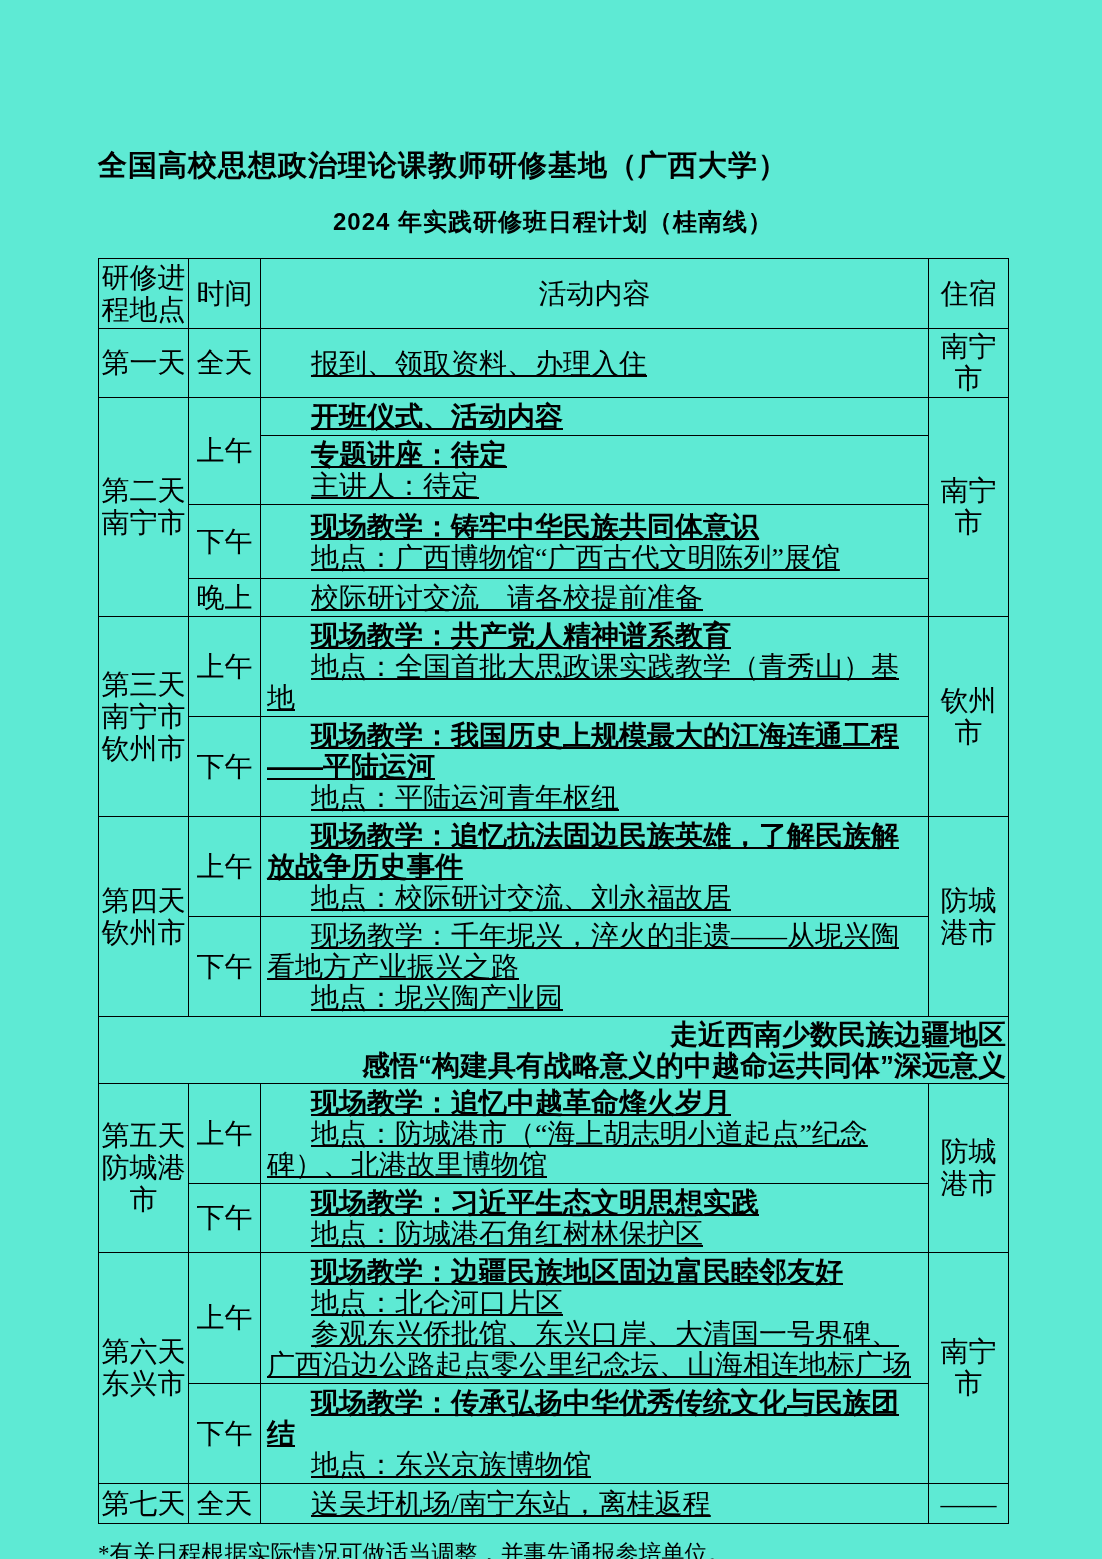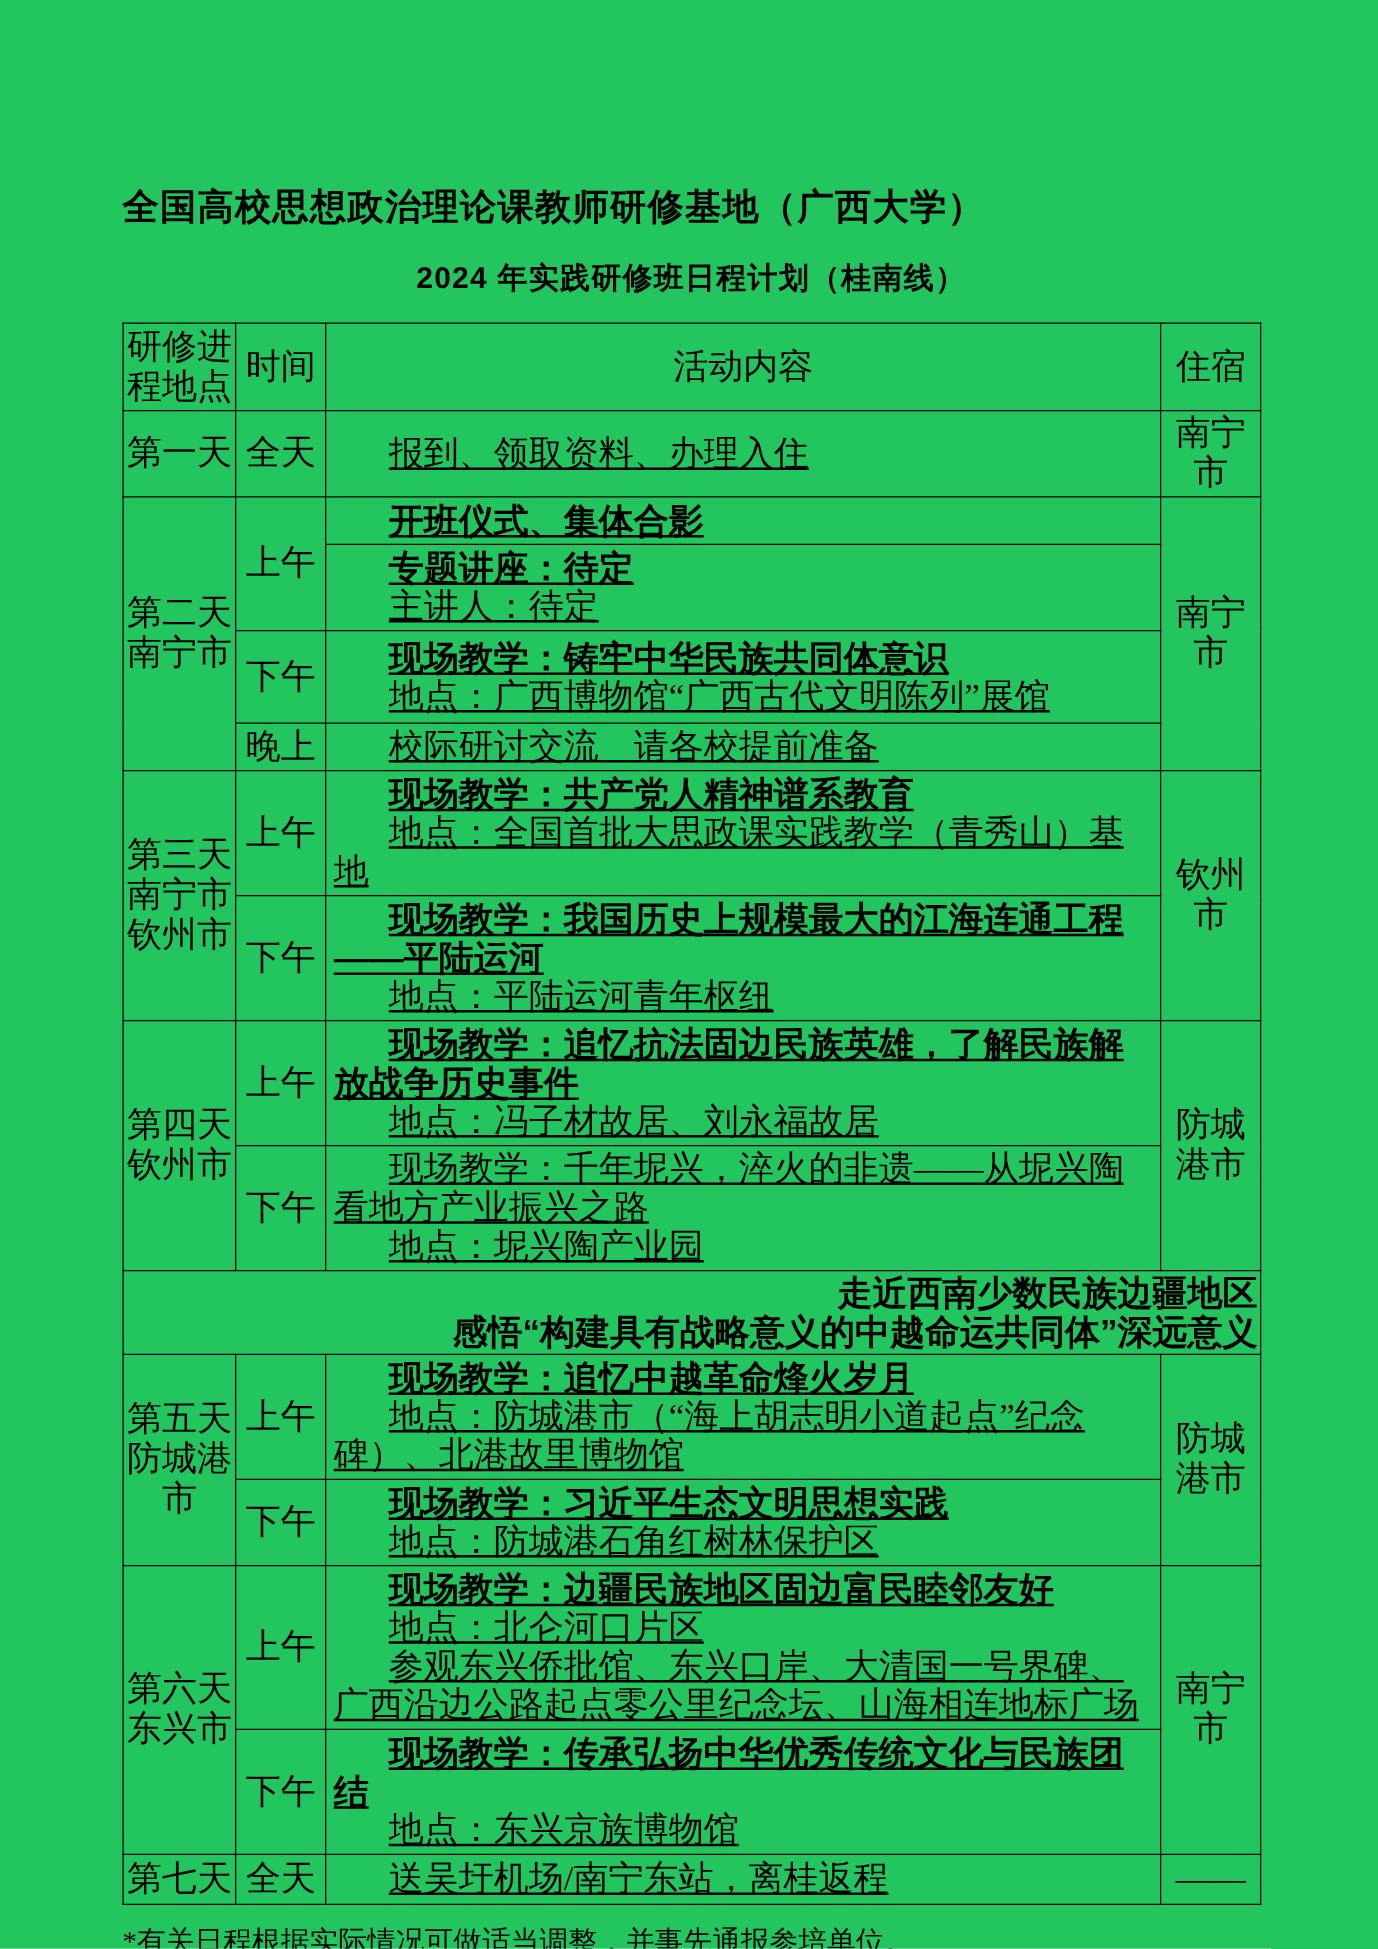--- a/index.html
+++ b/index.html
@@ -1,17 +1,17 @@
 <!DOCTYPE html>
 <html><head>
 <meta charset="utf-8">
 <style>
   html,body{margin:0;padding:0;background:#e8e8e8;}
   .page{
-    width:1102px;height:1559px;background:#22c55e;box-sizing:border-box;
+    width:1102px;height:1559px;background:#5eead4;box-sizing:border-box;
     padding:146px 94px 0 98px;color:#000;
     font-family:"Liberation Serif","DejaVu Serif",serif;
     margin:0 auto;position:relative;overflow:hidden;
   }
   .title1{
     font-size:29px;font-weight:bold;margin:0;letter-spacing:1px;
     font-family:"Liberation Sans","DejaVu Sans",sans-serif;
   }
   .title2{
     font-size:24px;font-weight:bold;margin:20px 0 0;text-align:center;letter-spacing:1px;
@@ -69,21 +69,21 @@
           <p>报到、领取资料、办理入住</p>
         </td>
         <td class="c-stay">南宁市</td>
       </tr>
 
       <tr style="height:33px">
         <td class="c-place" rowspan="4">第二天
 南宁市</td>
         <td class="c-time" rowspan="2">上午</td>
         <td class="c-act">
-          <p class="b">开班仪式、集体合影</p>
+          <p class="b">开班仪式、活动内容</p>
         </td>
         <td class="c-stay" rowspan="4">南宁市</td>
       </tr>
       <tr style="height:63px">
         <td class="c-act">
           <p class="b">专题讲座：待定</p>
           <p>主讲人：待定</p>
         </td>
       </tr>
       <tr style="height:74px">
@@ -118,21 +118,21 @@
           <p>地点：平陆运河青年枢纽</p>
         </td>
       </tr>
 
       <tr style="height:87px">
         <td class="c-place" rowspan="2">第四天
 钦州市</td>
         <td class="c-time">上午</td>
         <td class="c-act">
           <p class="b">现场教学：追忆抗法固边民族英雄，了解民族解放战争历史事件</p>
-          <p>地点：冯子材故居、刘永福故居</p>
+          <p>地点：校际研讨交流、刘永福故居</p>
         </td>
         <td class="c-stay" rowspan="2">防城港市</td>
       </tr>
       <tr style="height:88px">
         <td class="c-time">下午</td>
         <td class="c-act">
           <p>现场教学：千年坭兴，淬火的非遗——从坭兴陶看地方产业振兴之路</p>
           <p>地点：坭兴陶产业园</p>
         </td>
       </tr>

